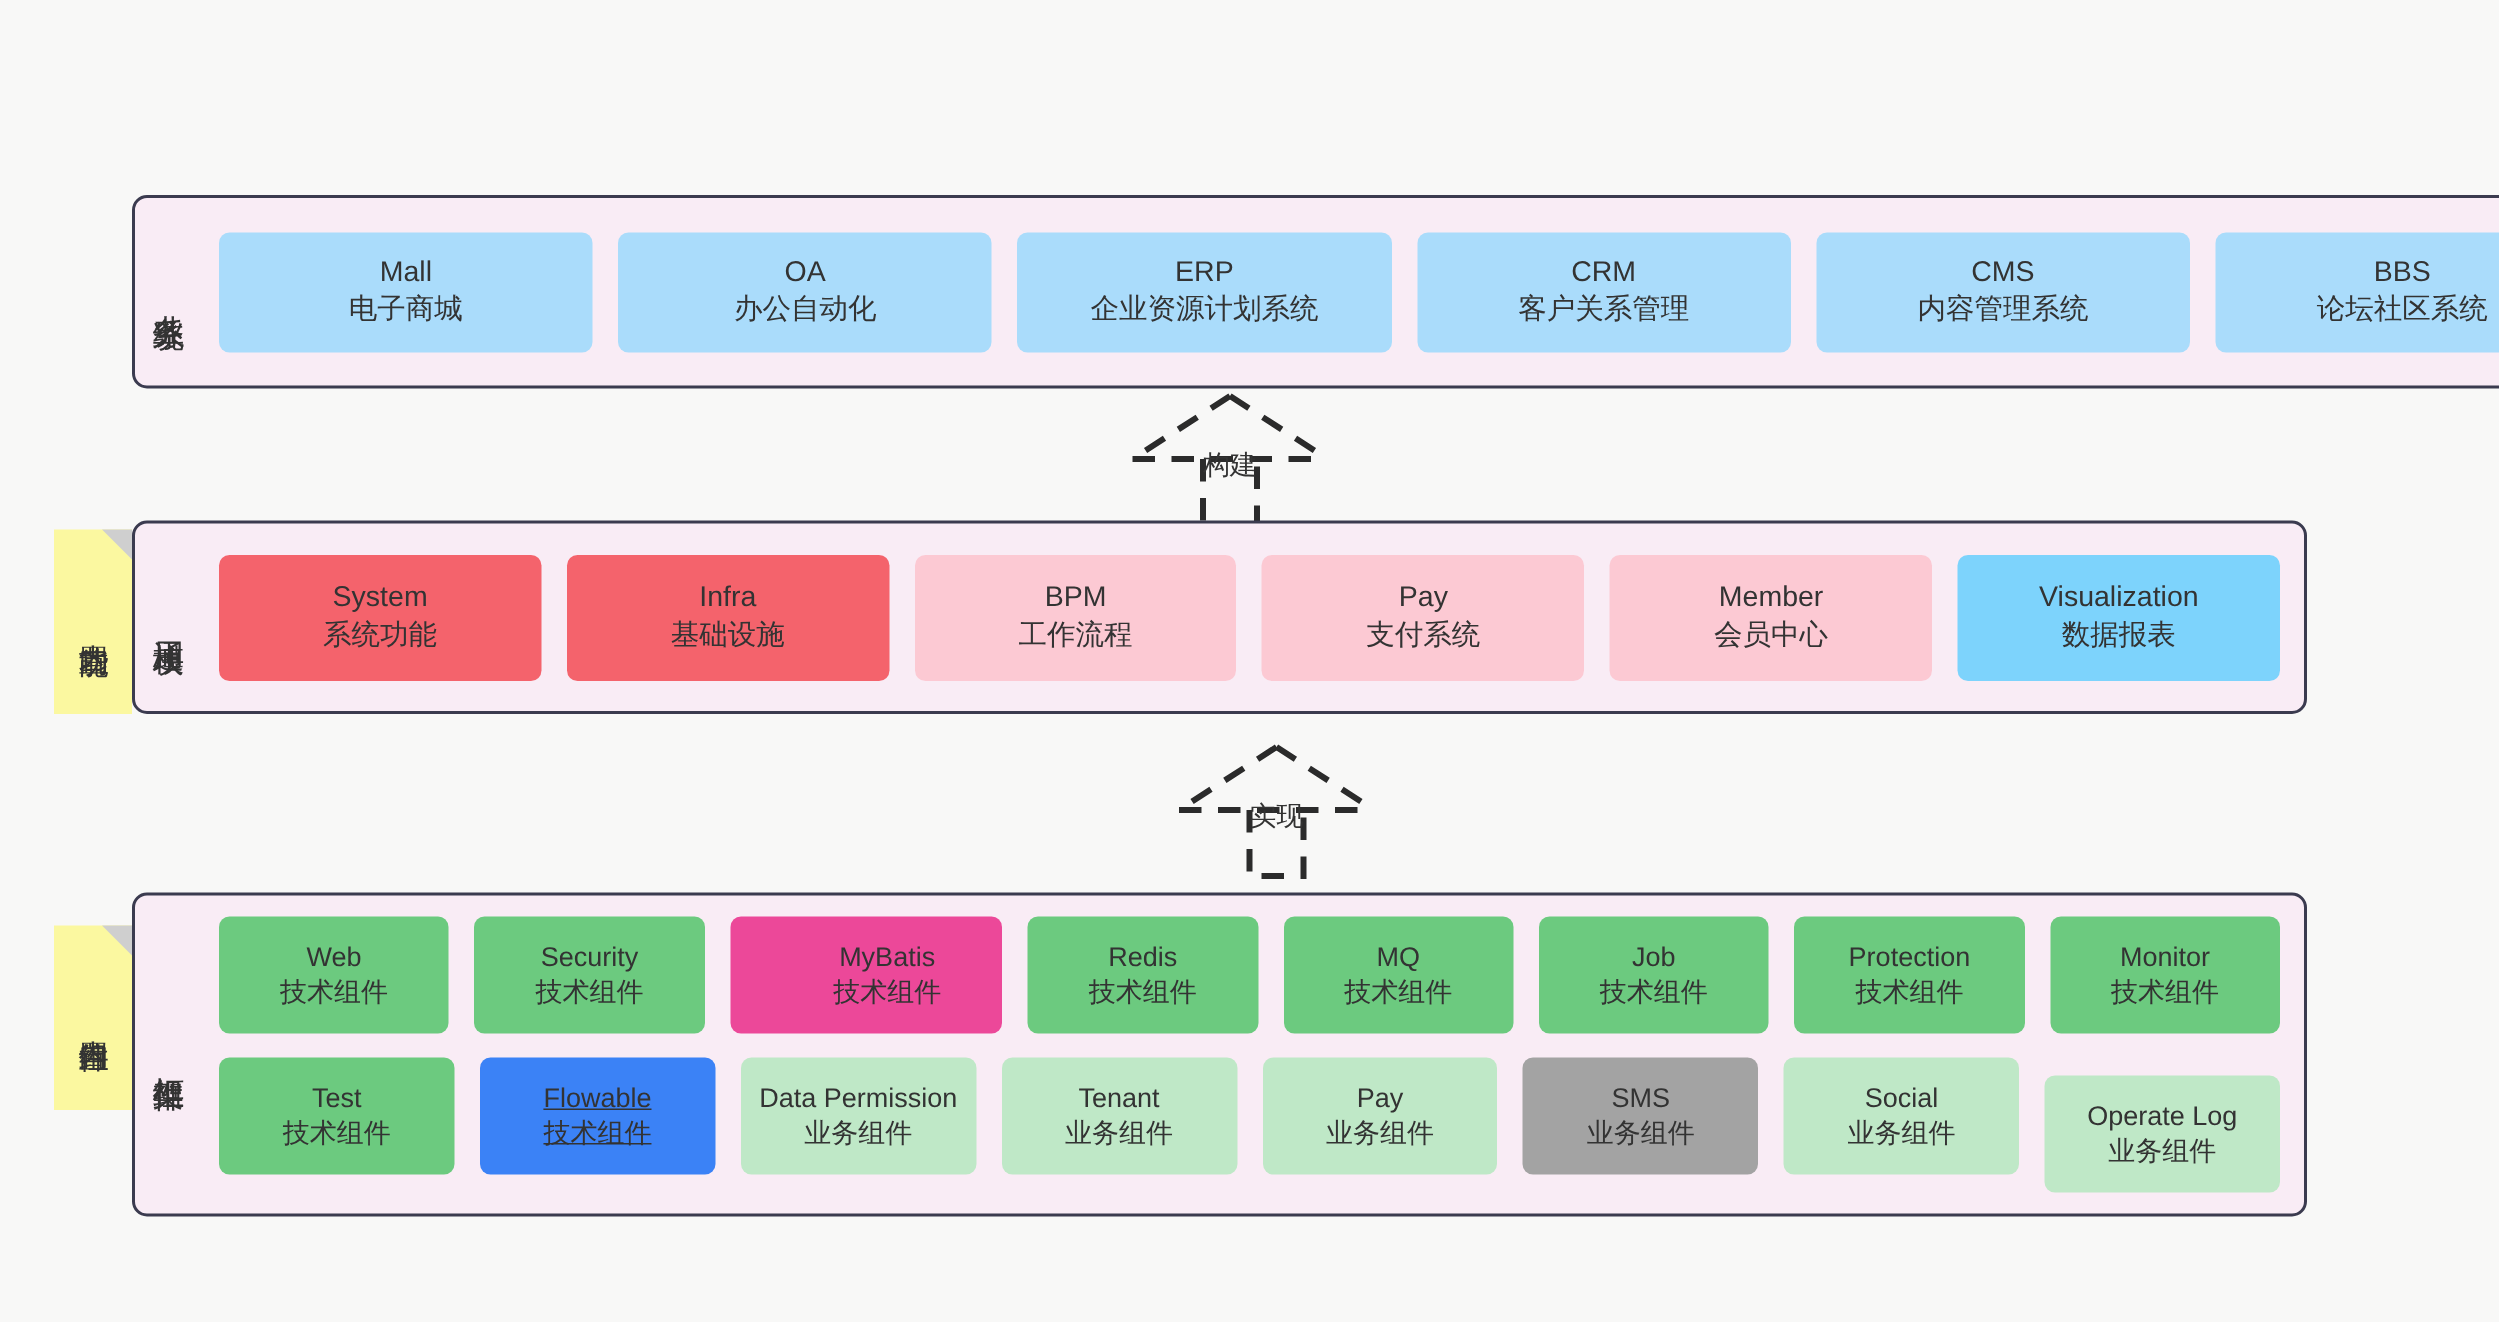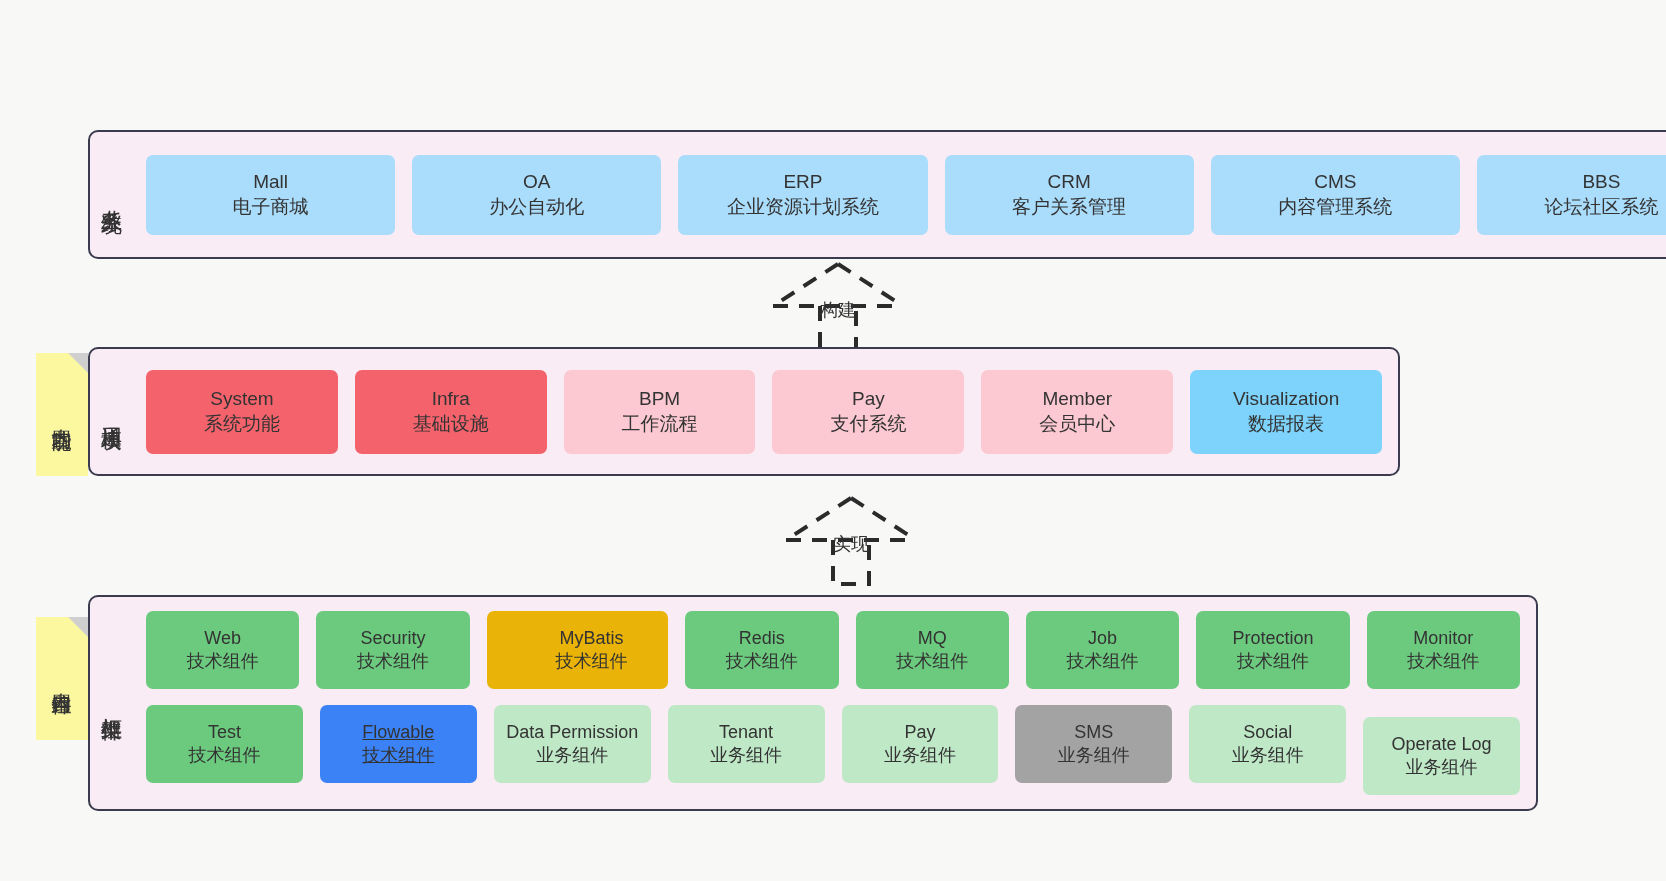--- a/index.html
+++ b/index.html
@@ -164,36 +164,36 @@
           <div class="t1">CMS</div>
           <div class="t2">内容管理系统</div>
         </div>
         <div class="card blue" style="background: rgb(170, 220, 251);">
           <div class="t1">BBS</div>
           <div class="t2">论坛社区系统</div>
         </div>
       </div>
   </div>
 
-  <div class="connector" id="conn-build" style="left:763px; top:258px;">
+  <div class="connector" id="conn-build" style="left:745px; top:258px;">
     <svg width="150" height="95" viewBox="0 0 150 95">
       <path d="M75 6 L10 48" fill="none" stroke="#2b2b2b" stroke-width="4" stroke-dasharray="15,11" stroke-linecap="butt"></path>
       <path d="M75 6 L140 48" fill="none" stroke="#2b2b2b" stroke-width="4" stroke-dasharray="15,11" stroke-linecap="butt"></path>
       <path d="M10 48 L140 48" fill="none" stroke="#2b2b2b" stroke-width="4" stroke-dasharray="15,11" stroke-linecap="butt"></path>
       <path d="M57 48 L57 92 L93 92 L93 48" fill="none" stroke="#2b2b2b" stroke-width="4" stroke-dasharray="15,11" stroke-linecap="butt"></path>
     </svg>
     <span class="conn-label">构建</span>
   </div>
 
   <div class="sticky" id="sticky-functions" style="left:36px; top:353px; width:52px; height:123px;">
     <span class="fold"></span>
     <span>内置功能</span>
   </div>
 
-  <div class="layer" id="layer-common" style="left:88px; top:347px; width:1312px; height:129px;">
+  <div class="layer" id="layer-common" style="left:88px; top:347px; width:1450px; height:129px;">
     <div class="layer-title">通用模块</div>
     <div class="layer-items" id="common-items">
         <div class="card red" style="background: rgb(244, 99, 108);">
           <div class="t1">System</div>
           <div class="t2">系统功能</div>
         </div>
         <div class="card red" style="background: rgb(244, 99, 108);">
           <div class="t1">Infra</div>
           <div class="t2">基础设施</div>
         </div>
@@ -236,21 +236,21 @@
     <div class="layer-items two-rows">
       <div class="row" id="framework-row1">
           <div class="card green" style="background: rgb(108, 202, 127);">
             <div class="t1">Web</div>
             <div class="t2">技术组件</div>
           </div>
           <div class="card green" style="background: rgb(108, 202, 127);">
             <div class="t1">Security</div>
             <div class="t2">技术组件</div>
           </div>
-          <div class="card green" style="background: #eab308; padding-left: 32px;">
+          <div class="card green" style="background: #ec4899; padding-left: 32px;">
             <div class="t1">MyBatis</div>
             <div class="t2">技术组件</div>
           </div>
           <div class="card green" style="background: rgb(108, 202, 127);">
             <div class="t1">Redis</div>
             <div class="t2">技术组件</div>
           </div>
           <div class="card green" style="background: rgb(108, 202, 127);">
             <div class="t1">MQ</div>
             <div class="t2">技术组件</div>

